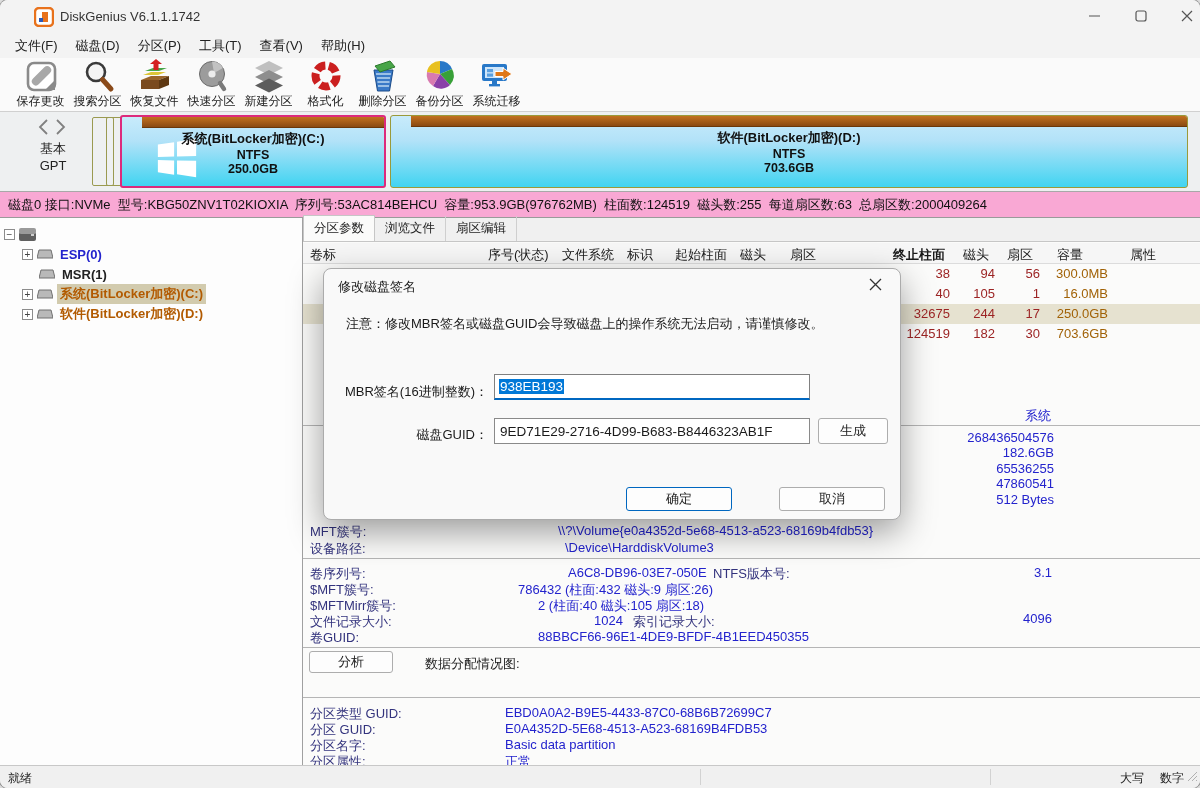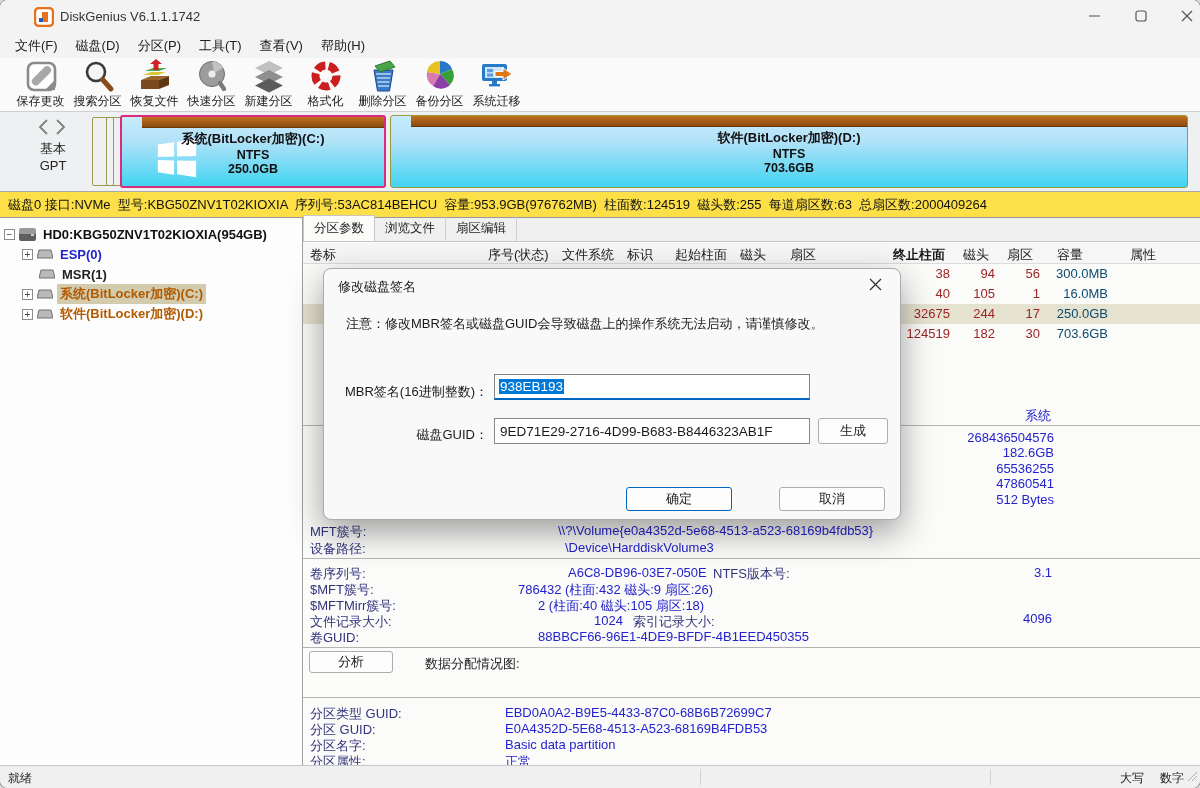--- a/index.html
+++ b/index.html
@@ -45,41 +45,41 @@
   .pstrip .cap { height:12px; }
   .pstrip .body { height:57px; background:linear-gradient(#d9f3fd,#54d8f2); }
   .pblock { top:3px; height:73px; border:1px solid #9a9a3a; border-radius:3px; overflow:hidden; background:linear-gradient(#c8ebfb,#b2e2f8 35%,#41d4f1); }
   .pblock.selected { border:2px solid #dd2a7c; }
   .pblock .topbar { height:11px; background:linear-gradient(#c2711f,#8a4a12); border-bottom:1px solid #6b3708; }
   .pblock .ptext { position:absolute; left:0; right:0; top:13px; text-align:center; color:#101010; }
   .pblock .l1 { font-size:13px; font-weight:bold; }
   .pblock .l2,.pblock .l3 { font-size:12.5px; font-weight:bold; }
 
   
-  #diskinfo { left:0; top:192px; width:1200px; height:26px; background:#fde047; border-bottom:1px solid #9a9a9a;
+  #diskinfo { left:0; top:192px; width:1200px; height:26px; background:#f9a8d4; border-bottom:1px solid #9a9a9a;
               font-size:13px; color:#111; display:flex; align-items:center; padding-left:8px; white-space:pre; }
 
   
   #treepanel { left:0; top:218px; width:303px; height:547px; background:#fdfdfd; border-right:1px solid #a0a0a0; }
   .titem { position:absolute; left:0; width:100%; height:20px; display:flex; align-items:center; font-size:13px; }
   .pmbox { width:11px; height:11px; border:1px solid #8c8c8c; background:#fff; font-size:10px; line-height:9px; text-align:center; color:#444; flex:0 0 11px; }
   .tico { margin:0 4px; display:flex; }
   .tlabel2 { font-weight:bold; white-space:nowrap; padding:1px 3px; }
 
   
   #content { left:303px; top:218px; width:897px; height:547px; background:#fbfbfa; }
   .tabrow { position:absolute; left:0; top:0; width:100%; height:24px; background:#f0f0f0; border-bottom:1px solid #c6c6c6; display:flex; align-items:flex-end; }
   .tab { font-size:12.5px; color:#222; padding:4px 10px 4px 10px; border-right:1px solid #cfcfcf; }
   .tab.active { background:#fbfbfa; border:1px solid #c6c6c6; border-bottom:none; border-right:1px solid #c6c6c6; }
   .thead { position:absolute; left:0; top:25px; width:100%; height:21px; background:#f6f6f6; border-bottom:1px solid #dcdcdc; }
   .th { position:absolute; top:3px; font-size:13px; color:#1a1a1a; white-space:nowrap; }
   .trow { position:absolute; left:0; width:100%; height:20px; }
   .trow.hl { background:#e6e2d0; }
   .cell { position:absolute; top:2px; font-size:13px; text-align:right; color:#9c2424; }
-  .cell.cap { color:#0c4a6e; }
+  .cell.cap { color:#a16207; }
   .hline { position:absolute; left:0; width:100%; height:1px; background:#b5b5b5; }
   .dlabel { position:absolute; font-size:13px; color:#33337d; white-space:nowrap; }
   .dvalue { position:absolute; font-size:13px; color:#2323cd; white-space:nowrap; }
   .rv { position:absolute; left:550px; width:201px; text-align:right; font-size:13px; color:#2323cd; }
   .btn { position:absolute; background:#fdfdfd; border:1px solid #adadad; border-radius:3px; font-size:13px; color:#1a1a1a;
          display:flex; align-items:center; justify-content:center; }
   .btn.primary { border:1.5px solid #0067c0; }
 
   
   #dialog { left:323px; top:268px; width:578px; height:252px; background:#f9f9f9; border:1px solid #ababab;
@@ -348,21 +348,20 @@
     <div class="titem" style="top:6px;">
       <span style="width:4px;"></span>
       <span class="pmbox">−</span>
       <span class="tico">
           <svg width="17" height="13">
             <rect x="0" y="4" width="17" height="9" rx="2" fill="#5f5f5f"></rect>
             <rect x="0" y="0" width="17" height="6" rx="2" fill="#9a9a9a"></rect>
             <rect x="12" y="6" width="3" height="2" fill="#cfcfcf"></rect>
           </svg>
         </span>
-      <span class="tlabel2" style="color:#111;">HD0:KBG50ZNV1T02KIOXIA(954GB)</span>
     </div>
     <div class="titem" style="top:26px;">
       <span style="width:22px;"></span>
       <span class="pmbox">+</span>
       <span class="tico">
           <svg width="16" height="10">
             <path d="M2 1 h12 l2 8 h-16 z" fill="#b9b9b9" stroke="#707070"></path>
           </svg>
         </span>
       <span class="tlabel2" style="color:#2323cd;">ESP(0)</span>

